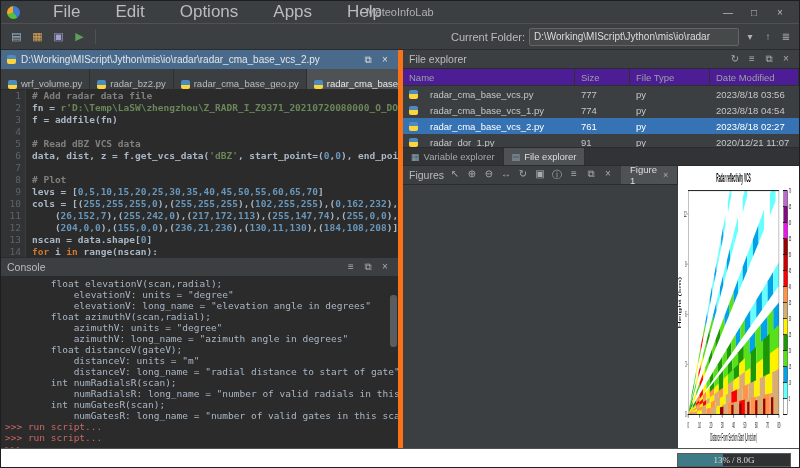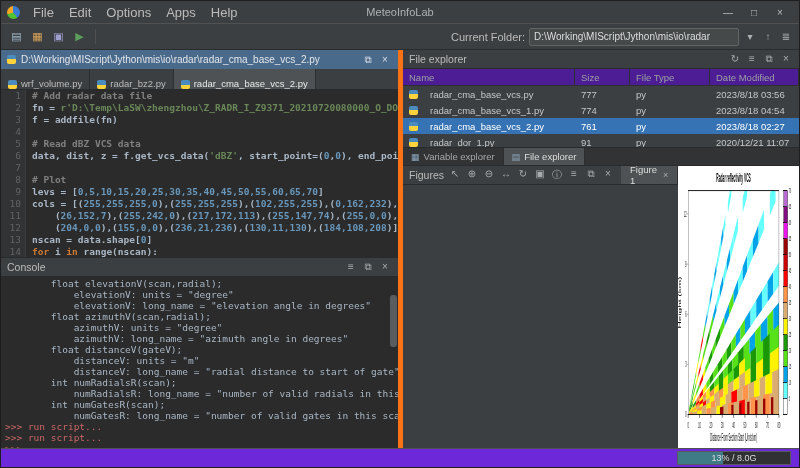--- a/index.html
+++ b/index.html
@@ -3,21 +3,21 @@
 <meta charset="utf-8">
 <style>
   html,body{margin:0;padding:0;background:#222;}
   .app{width:800px;height:468px;display:flex;flex-direction:column;background:#3c3f41;
        font-family:"Liberation Sans",sans-serif;color:#bbb;overflow:hidden;border:1px solid #1e1e1e;box-sizing:border-box;}
   
   .menubar{height:22px;display:flex;align-items:center;padding:0 6px;gap:1px;position:relative;
            border-bottom:1px solid #515151;flex:0 0 22px;}
   .app-logo{width:13px;height:13px;border-radius:50%;margin-right:5px;
             background:conic-gradient(#3a7bd5 0 40%,#52c234 40% 70%,#f5a623 70% 100%);}
-  .menu-item{padding:1px 7px;font-size:13px;color:#bbbbbb;}
+  .menu-item{padding:1px 7px;font-size:17px;color:#bbbbbb;margin-left:20px;}
   .win-title{position:absolute;left:0;right:0;text-align:center;font-size:11px;color:#aeb0b2;pointer-events:none;}
   .win-controls{margin-left:auto;display:flex;z-index:1;}
   .win-btn{width:26px;text-align:center;font-size:10px;color:#bbb;}
   
   .toolbar{height:25px;display:flex;align-items:center;padding:0 6px;gap:2px;
            border-bottom:1px solid #292b2d;flex:0 0 25px;}
   .tb-icon{width:19px;height:17px;display:inline-flex;align-items:center;justify-content:center;font-size:11px;}
   .tb-sep{width:1px;height:15px;background:#515151;margin:0 4px;}
   .tb-right{margin-left:auto;display:flex;align-items:center;gap:4px;}
   .folder-label{font-size:11px;color:#bbb;}
@@ -76,22 +76,22 @@
   .xtab.active{background:#4e5254;color:#dddddd;}
   .xtab-ico{font-size:9px;color:#8fa8bd;}
   
   .figures-panel{flex:1;display:flex;flex-direction:row;min-height:0;}
   .fig-tabrow{height:18px;flex:0 0 18px;display:flex;background:#3c3f41;border-bottom:1px solid #292b2d;font-size:9.5px;}
   .fig-tab{display:flex;align-items:center;gap:6px;padding:0 9px;background:#4e5254;color:#ddd;border-right:1px solid #2d2f31;}
   .fig-close{color:#aaa;font-size:9px;}
   .chart-wrap{flex:1;min-height:0;background:#ffffff;position:relative;}
   .chart-wrap svg{position:absolute;left:0;top:0;width:100%;height:100%;display:block;}
   
-  .statusbar{height:18px;flex:0 0 18px;display:flex;align-items:center;padding:0 8px;
-             border-top:1px solid #515151;background:#6d28d9;}
+  .statusbar{height:18px;flex:0 0 18px;display:flex;align-items:flex-end;padding:0 8px;
+             border-top:1px solid #515151;background:#ffffff;font-family:Liberation Serif, serif;}
   .mem{margin-left:auto;position:relative;width:112px;height:12px;background:#2f3133;border:1px solid #5a5a5a;}
   .mem-fill{position:absolute;left:0;top:0;bottom:0;background:#3e7b86;}
   .mem-text{position:absolute;left:0;right:0;top:0;bottom:0;text-align:center;font-size:9px;line-height:12px;color:#dddddd;}
 </style>
 </head>
 <body>
 
 <div class="app">
 
   <div class="menubar">
@@ -140,20 +140,24 @@
             </span>
         </div>
         <div class="tabbar" id="editor-tabs">
             <div class="etab">
               <span class="pyicon"></span>
               <span>wrf_volume.py</span>
             </div>
             <div class="etab">
               <span class="pyicon"></span>
               <span>radar_bz2.py</span>
+            </div>
+            <div class="etab">
+              <span class="pyicon"></span>
+              <span>radar_cma_base_geo.py</span>
             </div>
             <div class="etab active">
               <span class="pyicon"></span>
               <span>radar_cma_base_vcs_2.py</span>
             </div>
           </div>
         <div class="code" id="code-area">
             <div class="code-line"><span class="ln">1</span><span class="lc"><span class="tk-c"># Add radar data file</span></span></div>
             <div class="code-line"><span class="ln">2</span><span class="lc"><span class="tk-p">fn = </span><span class="tk-s">r'D:\Temp\LaSW\zhengzhou\Z_RADR_I_Z9371_20210720080000_O_DOR_SAD_CAP</span></span></div>
             <div class="code-line"><span class="ln">3</span><span class="lc"><span class="tk-p">f = addfile(fn)</span></span></div>

